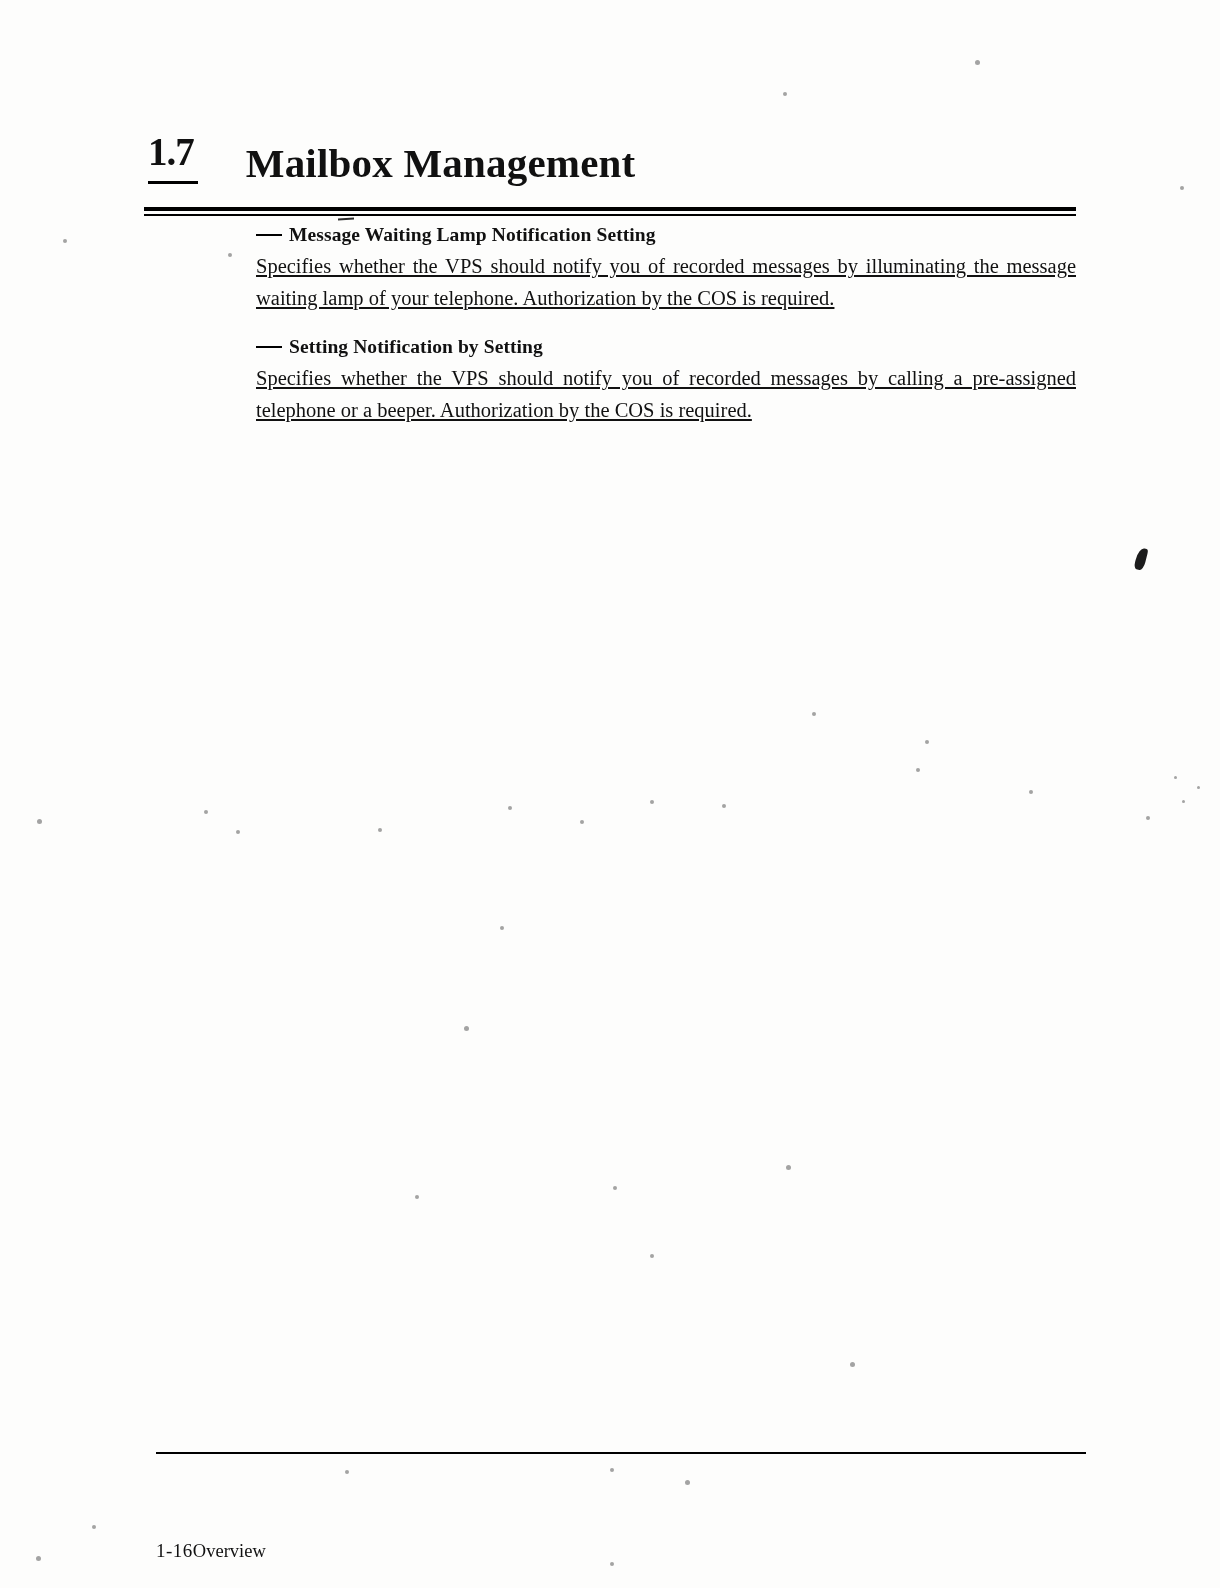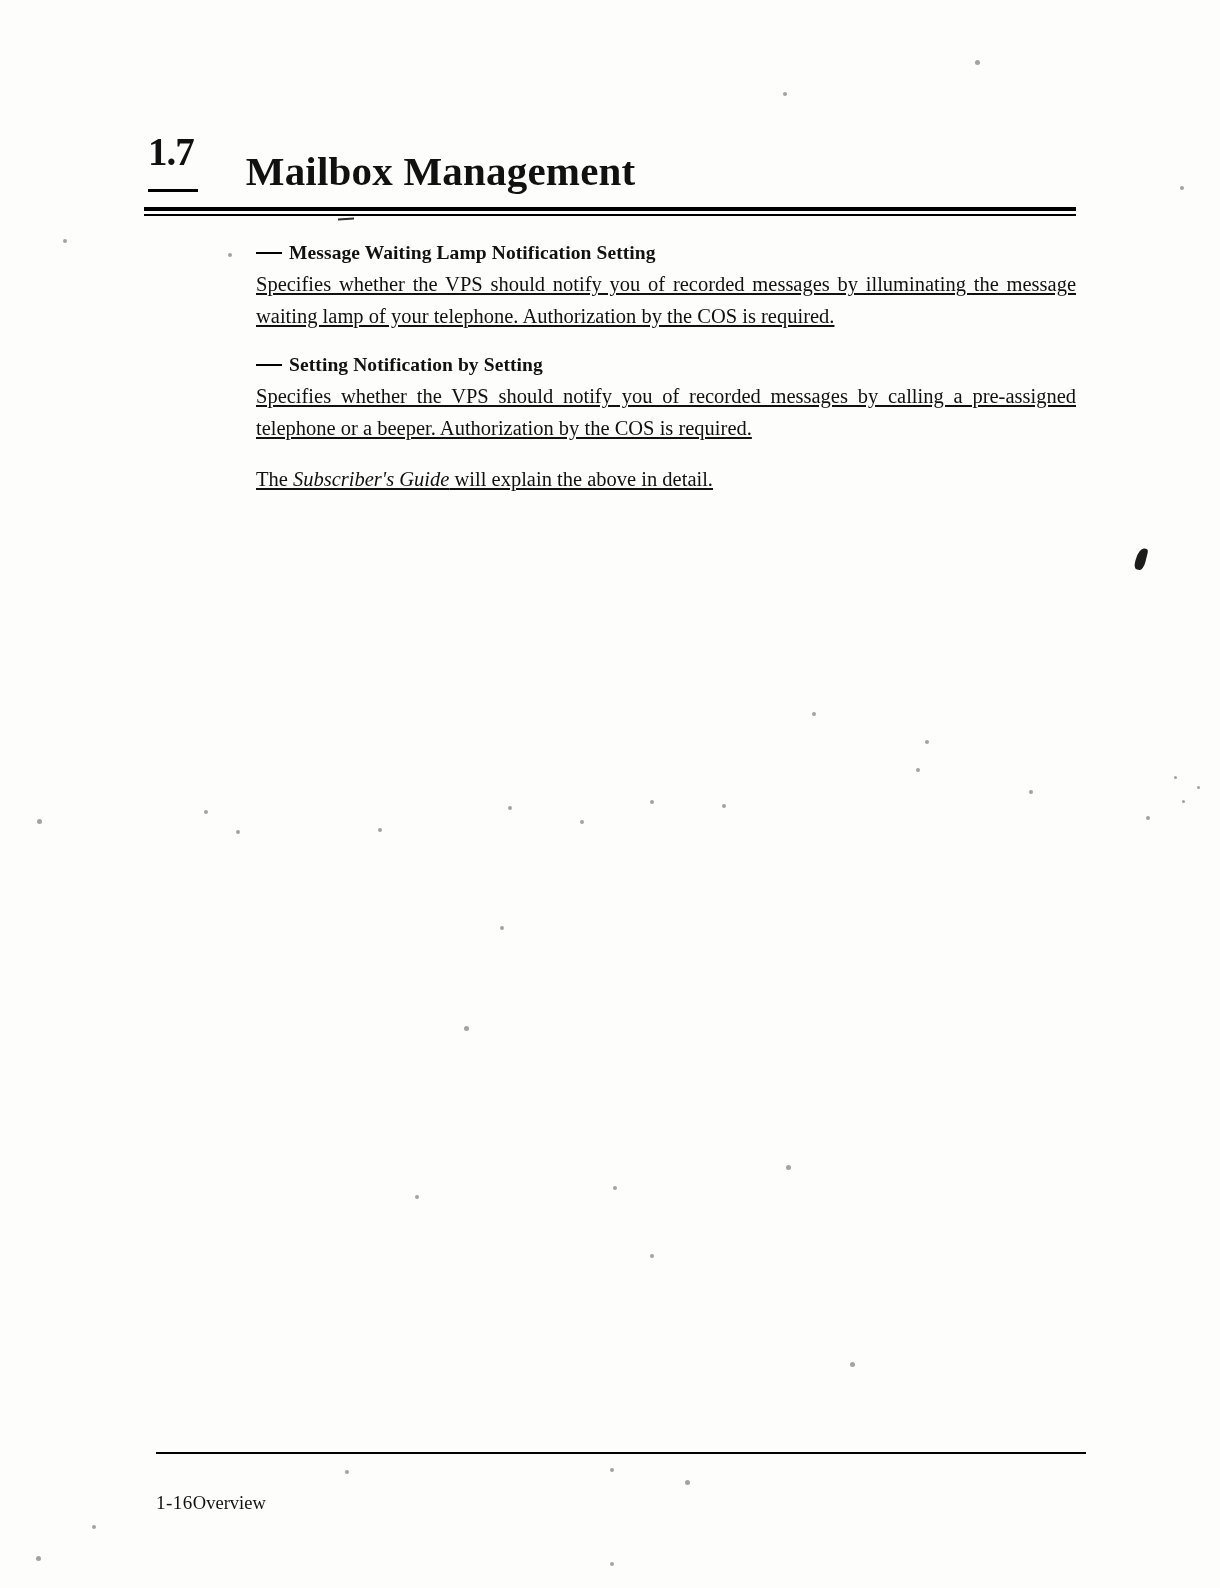--- a/index.html
+++ b/index.html
@@ -38,21 +38,21 @@
     width: 930px;
     display: flex;
     align-items: flex-end;
   }
   .chapter-num {
     font-size: 39px;
     font-weight: bold;
     letter-spacing: -1px;
     line-height: 1;
     border-bottom: 3px solid #000;
-    padding-bottom: 18px;
+    padding-bottom: 10px;
     padding-right: 4px;
     text-align: center;
   }
   .chapter-title {
     font-size: 41px;
     font-weight: bold;
     line-height: 1;
     margin-left: 48px;
     letter-spacing: .2px;
   }
@@ -80,21 +80,21 @@
     width: 16px;
     height: 2px;
     background: #2b2b2b;
     transform: rotate(-3deg);
   }
 
   
   .body-col {
     position: absolute;
     left: 256px;
-    top: 242px;
+    top: 224px;
     width: 820px;
   }
 
   .sub-head {
     font-size: 19.5px;
     font-weight: bold;
     margin: 0 0 5px 0;
     letter-spacing: .1px;
   }
   .dash {
@@ -141,21 +141,21 @@
     background: #000;
   }
   .footer {
     position: absolute;
     left: 156px;
     top: 1492px;
     display: flex;
     align-items: baseline;
     font-size: 19px;
   }
-  .footer .page-no { letter-spacing: .5px; }
+  .footer .page-no { letter-spacing: .5px; margin-top: 48px; }
   .footer .sect { font-size: 18.5px; }
 </style>
 </head>
 <body>
 
 <div class="page">
 
   <div class="speck" style="left:975px;  top:60px;  width:5px;  height:5px;"></div>
   <div class="speck" style="left:783px;  top:92px;  width:4px;  height:4px;"></div>
   <div class="speck" style="left:1180px; top:186px; width:4px;  height:4px;"></div>
@@ -204,21 +204,20 @@
     <h2 class="sub-head">
       <span class="dash"></span><span>Message Waiting Lamp Notification Setting</span>
     </h2>
     <p class="para">Specifies whether the VPS should notify you of recorded messages by illuminating the message waiting lamp of your telephone.  Authorization by the COS is required.</p>
 
     <h2 class="sub-head blk2">
       <span class="dash"></span><span>Setting Notification by Setting</span>
     </h2>
     <p class="para tight">Specifies whether the VPS should notify you of recorded messages by calling a pre-assigned telephone or a beeper.  Authorization by the COS is required.</p>
 
-    <p class="para"><span>The </span><span class="it">Subscriber's Guide</span><span> will explain the above in detail.</span></p>
 
   </div>
 
   <div class="hook"></div>
 
   <div class="footer-rule"></div>
   <div class="footer">
     <span class="page-no">1-16</span>
     <span class="sect">Overview</span>
   </div>

